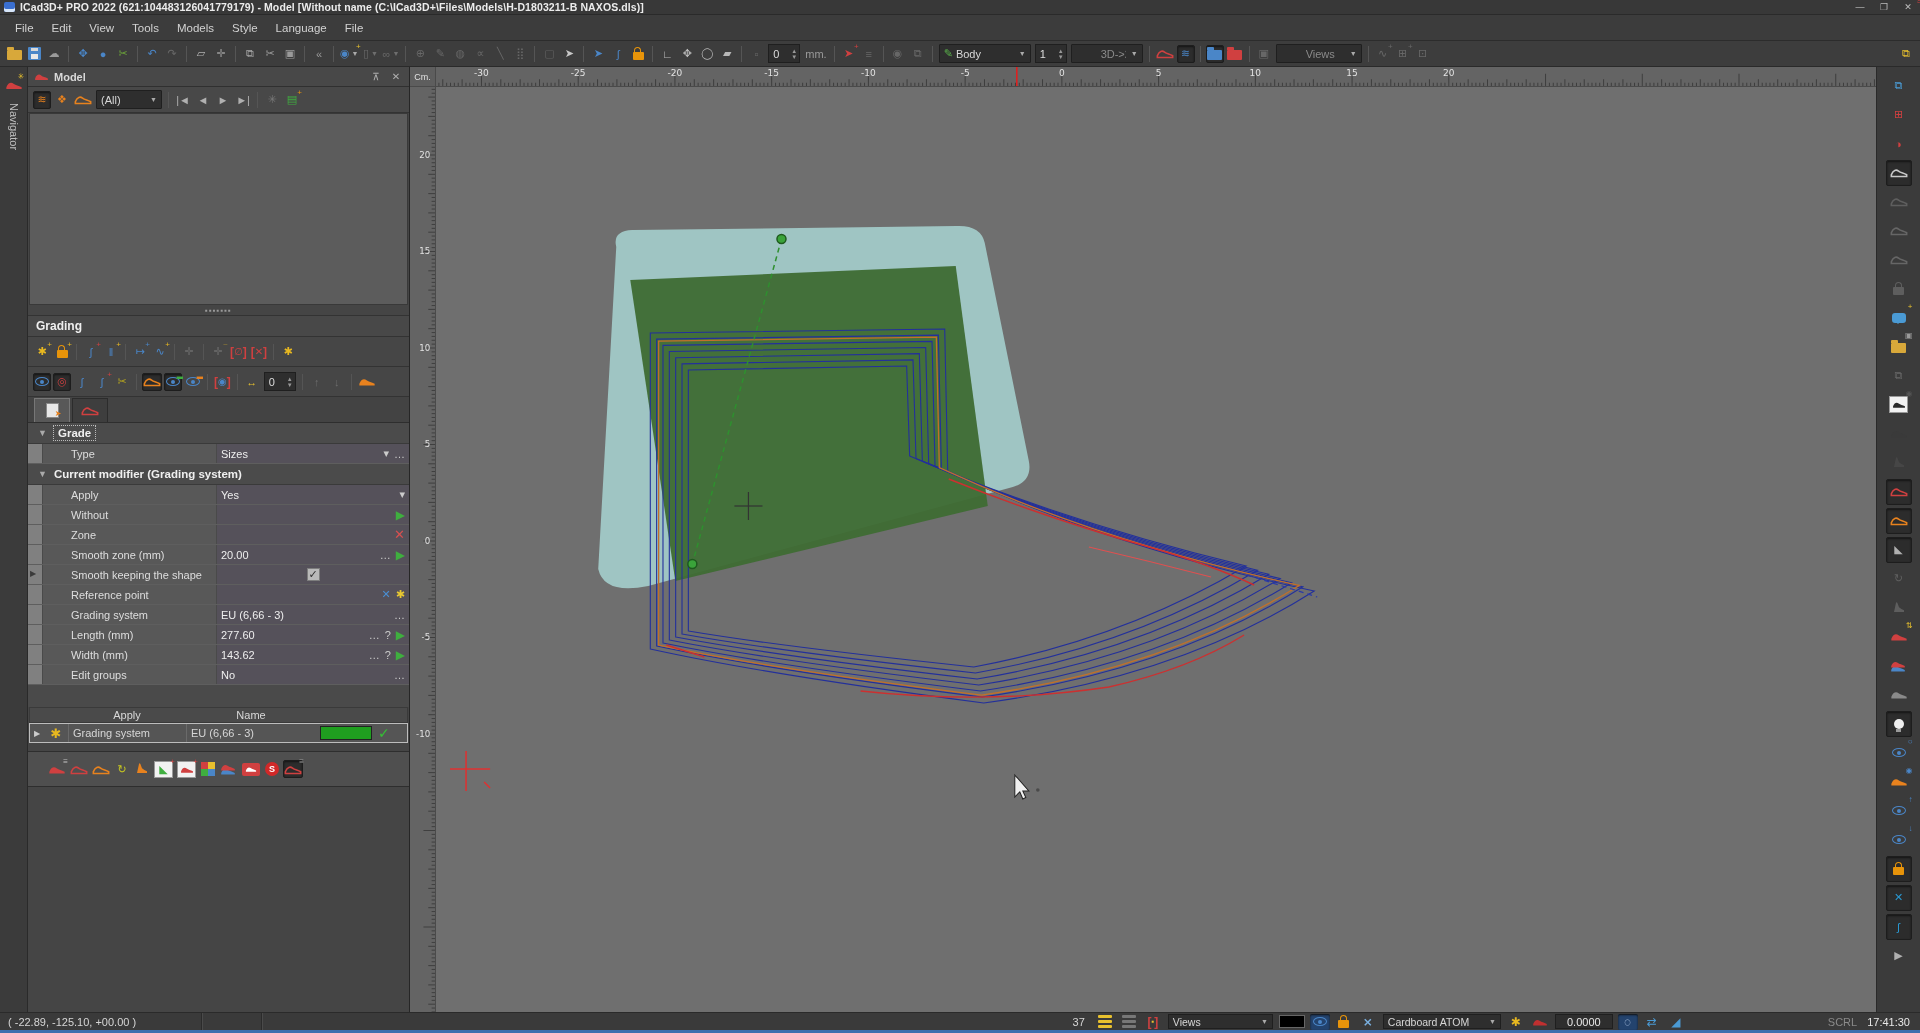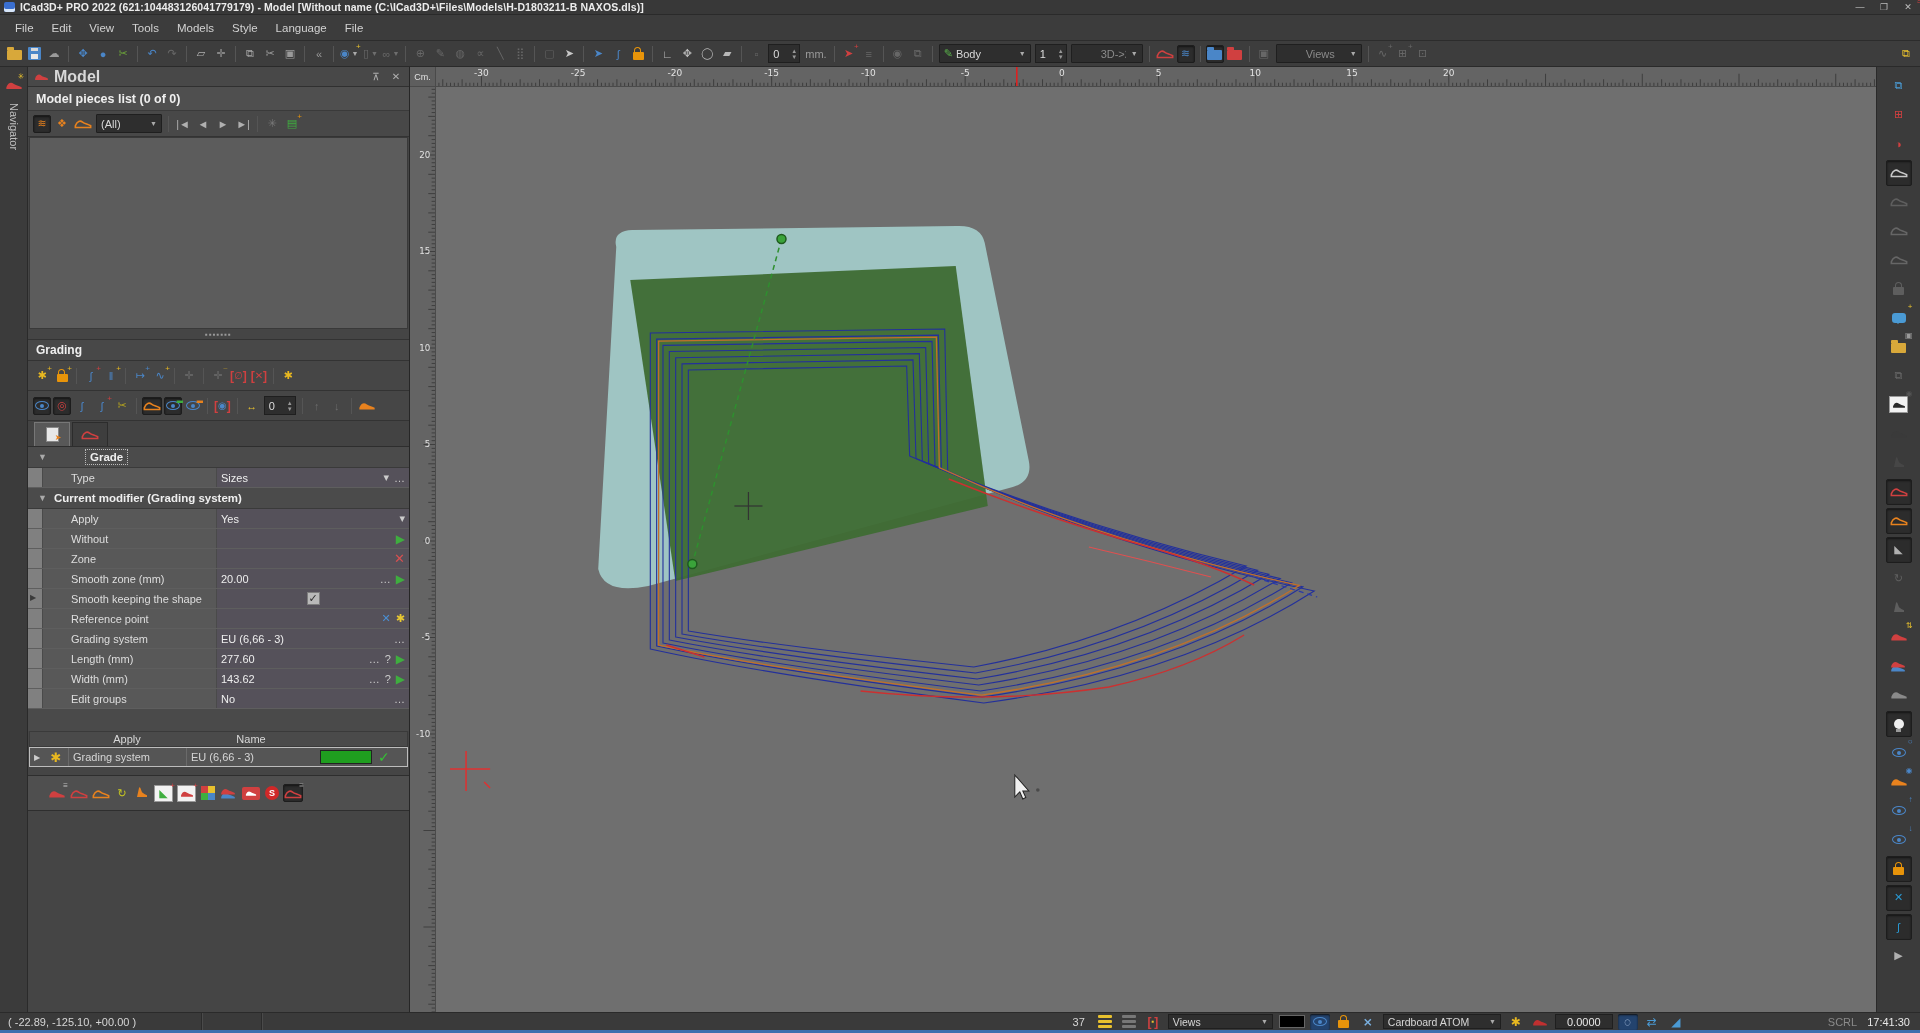--- a/index.html
+++ b/index.html
@@ -88,21 +88,21 @@
   
   #nav-strip { width:28px; background:#3b3b3b; border-right:1px solid #2a2a2a; display:flex;
     flex-direction:column; align-items:center; padding-top:8px; }
   #nav-strip .vtext { writing-mode:vertical-rl; font-size:11px; color:#c0c0c0; margin-top:8px; }
 
   
   #left-panel { width:382px; background:#454545; border-right:1px solid #262626; display:flex;
     flex-direction:column; }
   #model-header { height:20px; background:#484848; border-bottom:1px solid #303030; display:flex;
     align-items:center; padding:0 6px; }
-  #model-header .ptitle { color:#d8d8d8; font-weight:bold; font-size:16px; margin-left:5px; }
+  #model-header .ptitle { color:#d8d8d8; font-weight:bold; font-size:11px; margin-left:5px; }
   #model-header .hbtn { margin-left:6px; color:#b0b0b0; font-size:10px; width:14px; text-align:center; }
   #pieces-title { height:24px; display:flex; align-items:center; padding:0 8px; background:#4f4f4f;
     border-bottom:1px solid #3a3a3a; color:#efefef; font-weight:bold; font-size:12.5px; }
   #model-toolbar { height:26px; background:#484848; border-bottom:1px solid #333; padding:0 4px; }
   #model-list { height:192px; background:#5c5c5c; border:1px solid #393939; margin:0 1px; }
   #splitter { height:10px; display:flex; align-items:center; justify-content:center; color:#9a9a9a;
     font-size:8px; letter-spacing:1px; background:#454545; }
   #grading-header { height:22px; display:flex; align-items:center; padding:0 8px; background:#484848;
     border-top:1px solid #333; border-bottom:1px solid #333; color:#efefef; font-weight:bold; font-size:12px; }
   .gtb { height:30px; background:#464646; border-bottom:1px solid #333; padding:0 4px; }
@@ -111,21 +111,21 @@
   .gtab { width:36px; height:24px; display:flex; align-items:center; justify-content:center;
     background:#3e3e3e; border:1px solid #2c2c2c; border-bottom:none; margin-right:2px; }
   .gtab.active { background:#585858; border-color:#777; }
 
   
   #prop-grid { background:#4a4a4a; }
   .pg-group { height:21px; display:flex; align-items:center; background:#4b4b4b;
     border-bottom:1px solid #3a3a3a; padding-left:10px; }
   .pg-group .garrow { color:#aaa; font-size:9px; width:16px; }
   .pg-group .glabel { color:#efefef; font-weight:bold; font-size:11.5px; }
-  .pg-group.focused .glabel { outline:1px dotted #bbb; padding:1px 4px;margin-left:32px; }
+  .pg-group.focused .glabel { outline:1px dotted #bbb; padding:1px 4px; }
   .pg-row { height:20px; display:flex; border-bottom:1px solid #5e5e5e; }
   .pg-gutter { width:15px; background:#808080; border-right:1px solid #4a4a4a; position:relative; }
   .pg-exp { position:absolute; left:2px; top:4px; color:#3a3a3a; font-size:8px; }
   .pg-label { width:174px; background:#585858; color:#dedede; display:flex; align-items:center;
     padding-left:28px; border-right:1px solid #4a4a4a; }
   .pg-value { flex:1; background:#55515a; color:#eee; display:flex; align-items:center; padding:0 4px; }
   .pg-vtext { flex:1; }
   .pg-ctl { display:flex; align-items:center; }
   .pg-ctl span { margin-left:5px; font-size:11px; color:#ccc; }
   .pg-play { color:#3fae3f !important; font-size:12px !important; }
@@ -422,21 +422,20 @@
     <div id="left-panel">
       <div id="model-header">
         <span class="i-shoe"><svg width="15" height="9" viewBox="0 0 20 12">
               <path d="M1.5 8.5 C3.5 3 7 2.5 9.5 4.5 C12 6.5 15 6.5 18.5 8.5 L18.5 10.5 L1.5 10.5 Z" fill="#d04040"></path>
             </svg></span>
         <span class="ptitle">Model</span>
         <span style="flex:1"></span>
         <span class="hbtn">⊼</span>
         <span class="hbtn">✕</span>
       </div>
-      <div id="pieces-title">Model pieces list (0 of 0)</div>
       <div id="model-toolbar" class="tbar">
           <span class="tbtn sm pressed">
             <span style="color:#e8821e">≋</span>
           </span>
           <span class="tbtn sm">
             <span style="color:#e8821e">❖</span>
           </span>
           <span class="tbtn sm">
             <span class="i-shoe"><svg width="18" height="11" viewBox="0 0 20 12">
                 <path d="M1.5 8.5 C3.5 3 7 2.5 9.5 4.5 C12 6.5 15 6.5 18.5 8.5 L18.5 10.5 L1.5 10.5 Z" fill="none" stroke="#e8821e" stroke-width="1.8"></path>

